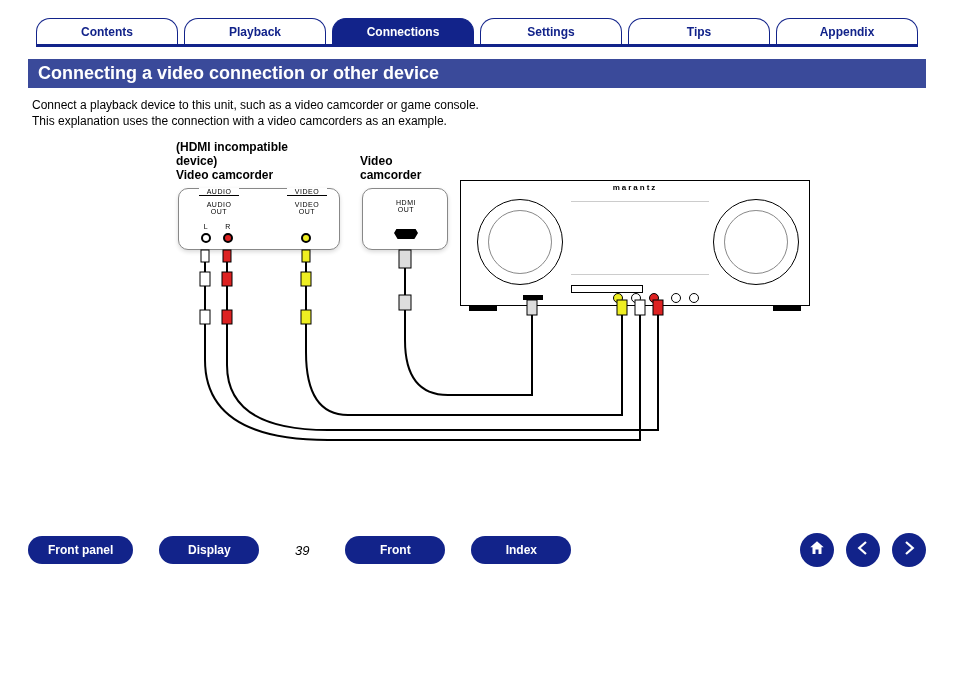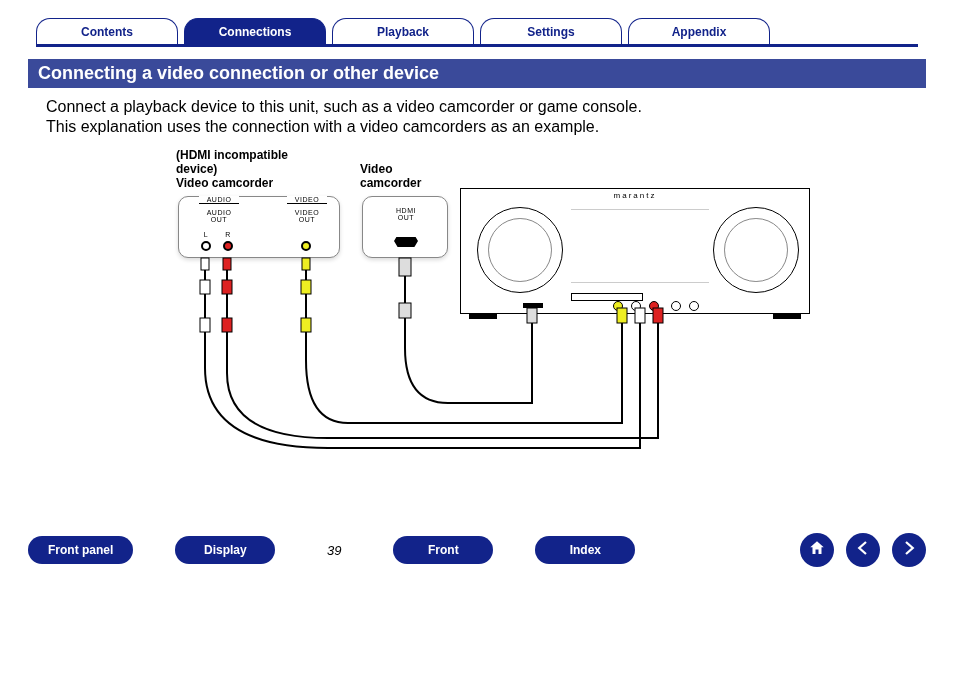--- a/index.html
+++ b/index.html
@@ -57,22 +57,22 @@
   .section-title {
     background: #3a4a9a;
     color: #fff;
     font-size: 18px;
     font-weight: bold;
     padding: 4px 10px;
     margin-bottom: 10px;
   }
 
   .intro p {
-    margin: 2px 18px;
-    font-size: 16px;
+    margin: 2px 4px;
+    font-size: 12px;
   }
 
   
   .diagram-wrap {
     position: relative;
     width: 100%;
     height: 330px;
     margin-top: 12px;
   }
 
@@ -164,21 +164,21 @@
     width: 28px;
     height: 6px;
     background: #000;
   }
   .receiver .brand {
     position: absolute;
     top: 2px;
     left: 50%;
     transform: translateX(-50%);
     font-size: 8px;
-    font-weight: normal;
+    font-weight: bold;
     letter-spacing: 2px;
   }
 
   
   .cables {
     position: absolute;
     inset: 0;
     width: 100%;
     height: 100%;
     pointer-events: none;
@@ -190,21 +190,21 @@
   }
 
   
   .bottom-nav {
     position: absolute;
     bottom: 18px;
     left: 28px;
     right: 28px;
     display: flex;
     align-items: center;
-    gap: 42px;
+    gap: 26px;
   }
   .pill {
     background: #12238a;
     color: #fff;
     font-size: 12px;
     font-weight: bold;
     border-radius: 16px;
     padding: 7px 20px;
     min-width: 60px;
     text-align: center;
@@ -235,28 +235,31 @@
 </style>
 </head>
 <body>
 
 <div class="page">
 
   <div class="top-tabs">
     <div class="tab">
         <span>Contents</span>
       </div>
+    <div class="tab">
+        <span>Playback</span>
+      </div>
     <div class="tab active">
         <span>Connections</span>
       </div>
     <div class="tab">
-        <span>Playback</span>
+        <span>Settings</span>
       </div>
     <div class="tab">
-        <span>Settings</span>
+        <span>Tips</span>
       </div>
     <div class="tab">
         <span>Appendix</span>
       </div>
   </div>
   <div class="tab-underline"></div>
 
   <div class="section-title">Connecting a video connection or other device</div>
 
   <div class="intro">

